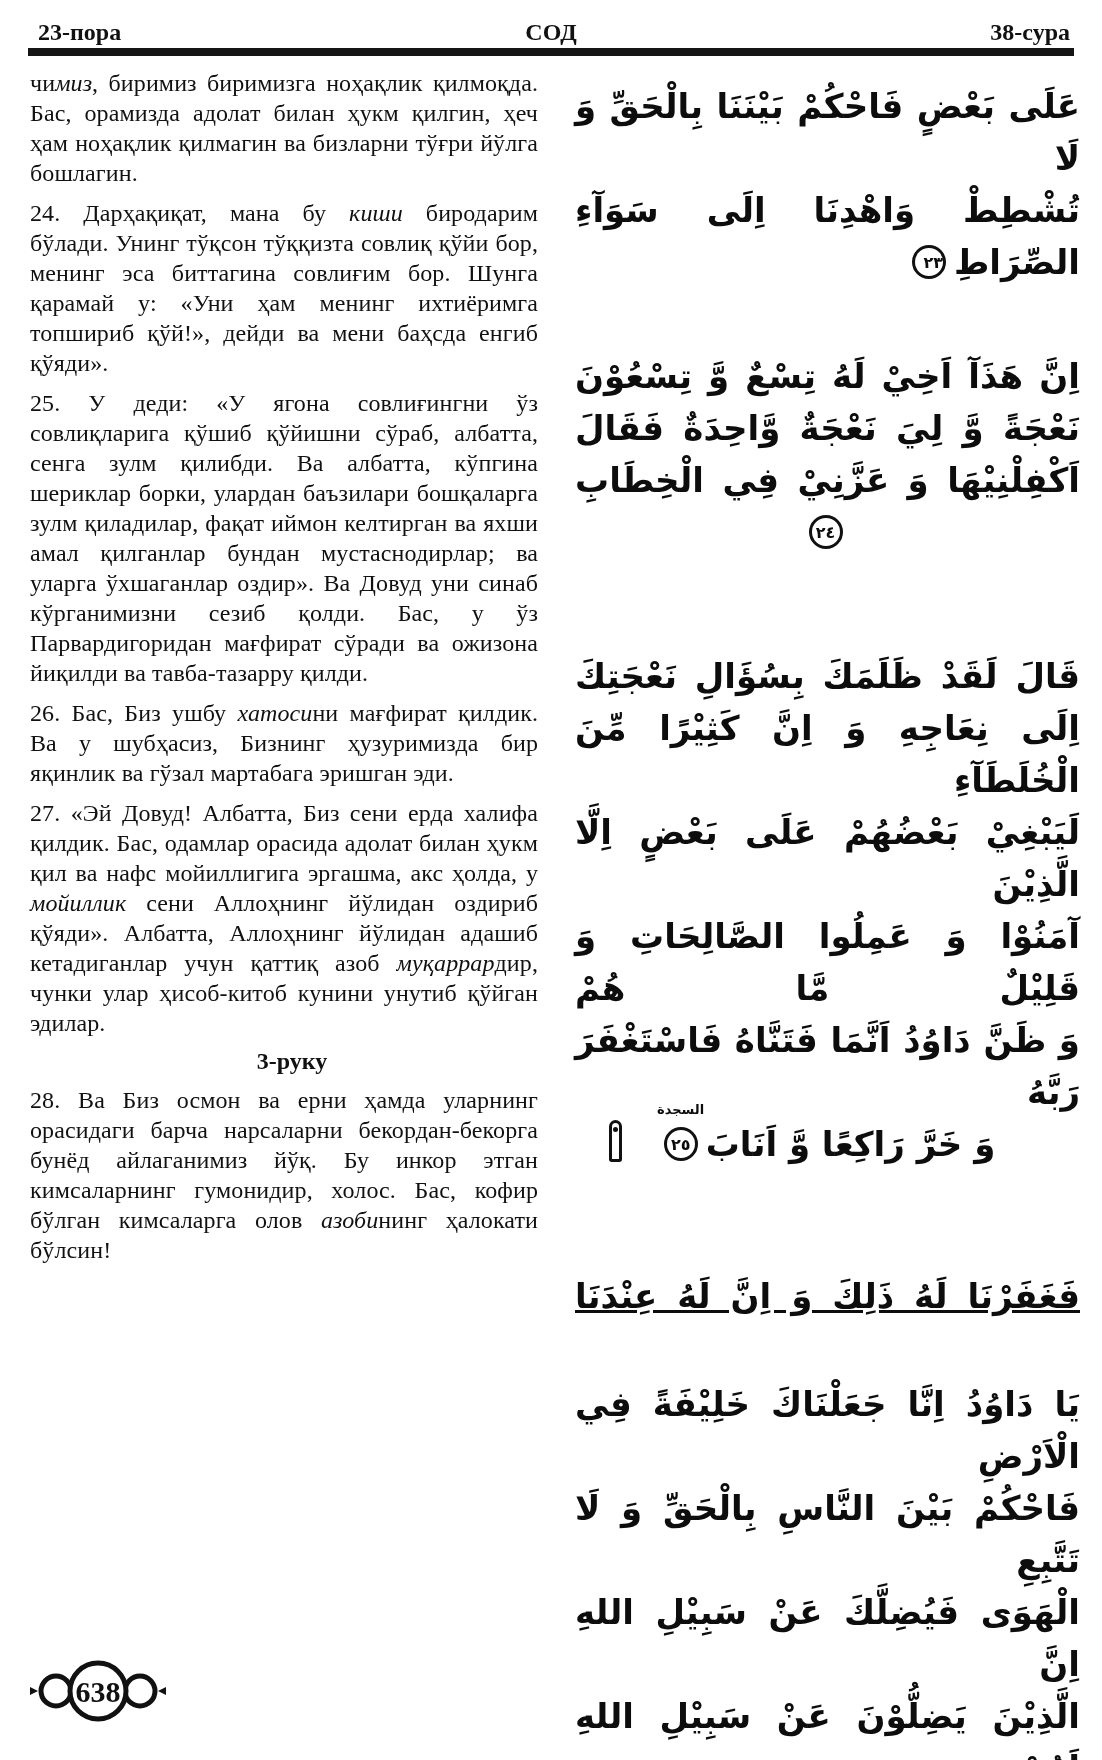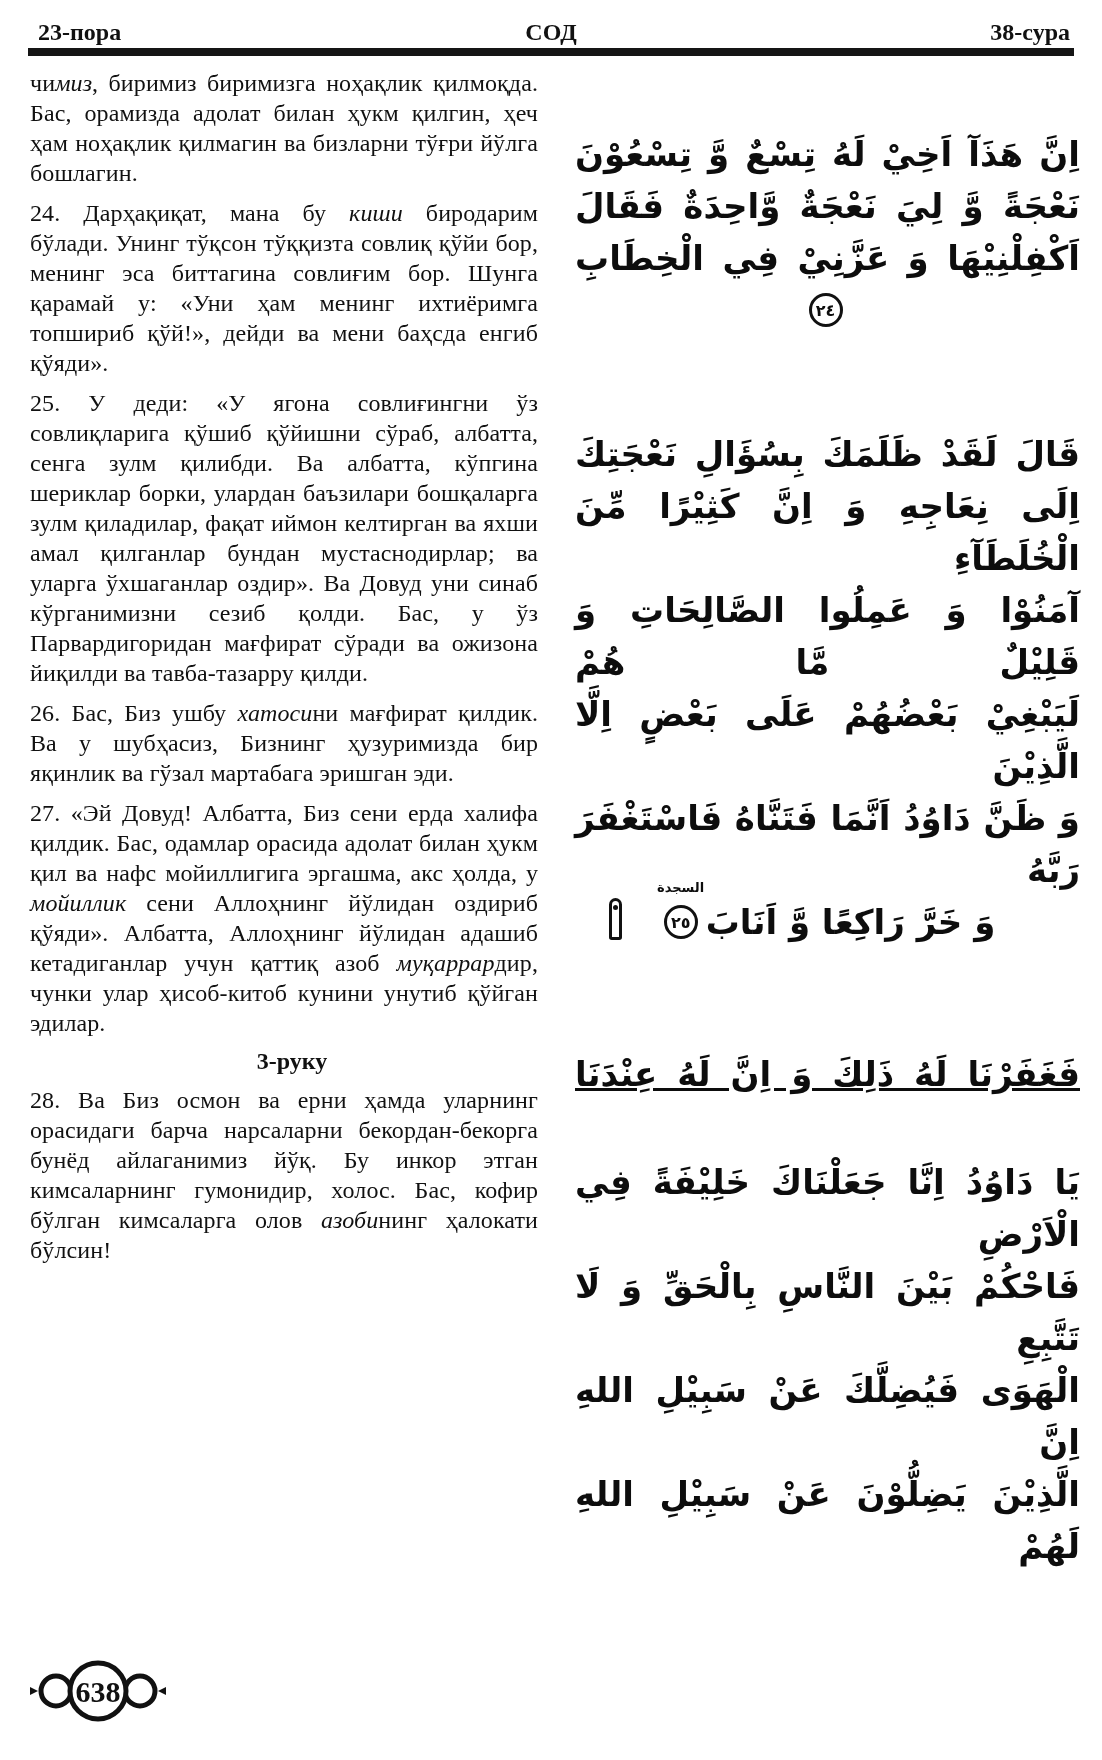--- a/index.html
+++ b/index.html
@@ -57,30 +57,34 @@
       <p class="uz-para"><span>чи</span><span class="it">миз</span><span>, биримиз биримизга ноҳақлик қилмоқда. Бас, орамизда адолат билан ҳукм қилгин, ҳеч ҳам ноҳақлик қилмагин ва бизларни тўғри йўлга бошлагин.</span></p>
       <p class="uz-para"><span>24. Дарҳақиқат, мана бу </span><span class="it">киши</span><span> биродарим бўлади. Унинг тўқсон тўққизта совлиқ қўйи бор, менинг эса биттагина совлиғим бор. Шунга қарамай у: «Уни ҳам менинг ихтиёримга топшириб қўй!», дейди ва мени баҳсда енгиб қўяди».</span></p>
       <p class="uz-para"><span>25. У деди: «У ягона совлиғингни ўз совлиқларига қўшиб қўйишни сўраб, албатта, сенга зулм қилибди. Ва албатта, кўпгина шериклар борки, улардан баъзилари бошқаларга зулм қиладилар, фақат иймон келтирган ва яхши амал қилганлар бундан мустаснодирлар; ва уларга ўхшаганлар оздир». Ва Довуд уни синаб кўрганимизни сезиб қолди. Бас, у ўз Парвардигоридан мағфират сўради ва ожизона йиқилди ва тавба-тазарру қилди.</span></p>
       <p class="uz-para"><span>26. Бас, Биз ушбу </span><span class="it">хатоси</span><span>ни мағфират қилдик. Ва у шубҳасиз, Бизнинг ҳузуримизда бир яқинлик ва гўзал мартабага эришган эди.</span></p>
       <p class="uz-para"><span>27. «Эй Довуд! Албатта, Биз сени ерда халифа қилдик. Бас, одамлар орасида адолат билан ҳукм қил ва нафс мойиллигига эргашма, акс ҳолда, у </span><span class="it">мойиллик</span><span> сени Аллоҳнинг йўлидан оздириб қўяди». Албатта, Аллоҳнинг йўлидан адашиб кетадиганлар учун қаттиқ азоб </span><span class="it">муқаррар</span><span>дир, чунки улар ҳисоб-китоб кунини унутиб қўйган эдилар.</span></p>
       <div class="ruku-heading">3-руку</div>
       <p class="uz-para"><span>28. Ва Биз осмон ва ерни ҳамда уларнинг орасидаги барча нарсаларни бекордан-бекорга бунёд айлаганимиз йўқ. Бу инкор этган кимсаларнинг гумонидир, холос. Бас, кофир бўлган кимсаларга олов </span><span class="it">азоби</span><span>нинг ҳалокати бўлсин!</span></p>
     </div>
 
   <div class="a-col">
+      <div class="arabic-block b1">
+        <div class="arabic-line">عَلَى بَعْضٍ فَاحْكُمْ بَيْنَنَا بِالْحَقِّ وَ لَا</div>
+        <div class="arabic-line last justify">تُشْطِطْ وَاهْدِنَا اِلَى سَوَآءِ الصِّرَاطِ<span class="ayah-circle">٢٣</span></div>
+      </div>
       <div class="arabic-block b2">
         <div class="arabic-line">اِنَّ هَذَآ اَخِيْ لَهُ تِسْعٌ وَّ تِسْعُوْنَ</div>
         <div class="arabic-line">نَعْجَةً وَّ لِيَ نَعْجَةٌ وَّاحِدَةٌ فَقَالَ</div>
         <div class="arabic-line last center">اَكْفِلْنِيْهَا وَ عَزَّنِيْ فِي الْخِطَابِ<span class="ayah-circle">٢٤</span></div>
       </div>
       <div class="arabic-block b3">
         <div class="arabic-line">قَالَ لَقَدْ ظَلَمَكَ بِسُؤَالِ نَعْجَتِكَ</div>
         <div class="arabic-line">اِلَى نِعَاجِهِ وَ اِنَّ كَثِيْرًا مِّنَ الْخُلَطَآءِ</div>
+        <div class="arabic-line">لَيَبْغِيْ بَعْضُهُمْ عَلَى بَعْضٍ اِلَّا الَّذِيْنَ</div>
         <div class="arabic-line">آمَنُوْا وَ عَمِلُوا الصَّالِحَاتِ وَ قَلِيْلٌ مَّا هُمْ</div>
-        <div class="arabic-line">لَيَبْغِيْ بَعْضُهُمْ عَلَى بَعْضٍ اِلَّا الَّذِيْنَ</div>
         <div class="arabic-line">وَ ظَنَّ دَاوُدُ اَنَّمَا فَتَنَّاهُ فَاسْتَغْفَرَ رَبَّهُ</div>
         <div class="arabic-line last center">وَ خَرَّ رَاكِعًا وَّ اَنَابَ<span class="ayah-circle">٢٥</span></div>
         <span class="sajda-label">السجدة</span>
         <span class="sajdah-mark"></span>
       </div>
       <div class="arabic-block b4">
         <div class="arabic-line">فَغَفَرْنَا لَهُ ذَلِكَ وَ اِنَّ لَهُ عِنْدَنَا</div>
       </div>
       <div class="arabic-block b5">
         <div class="arabic-line">يَا دَاوُدُ اِنَّا جَعَلْنَاكَ خَلِيْفَةً فِي الْاَرْضِ</div>

